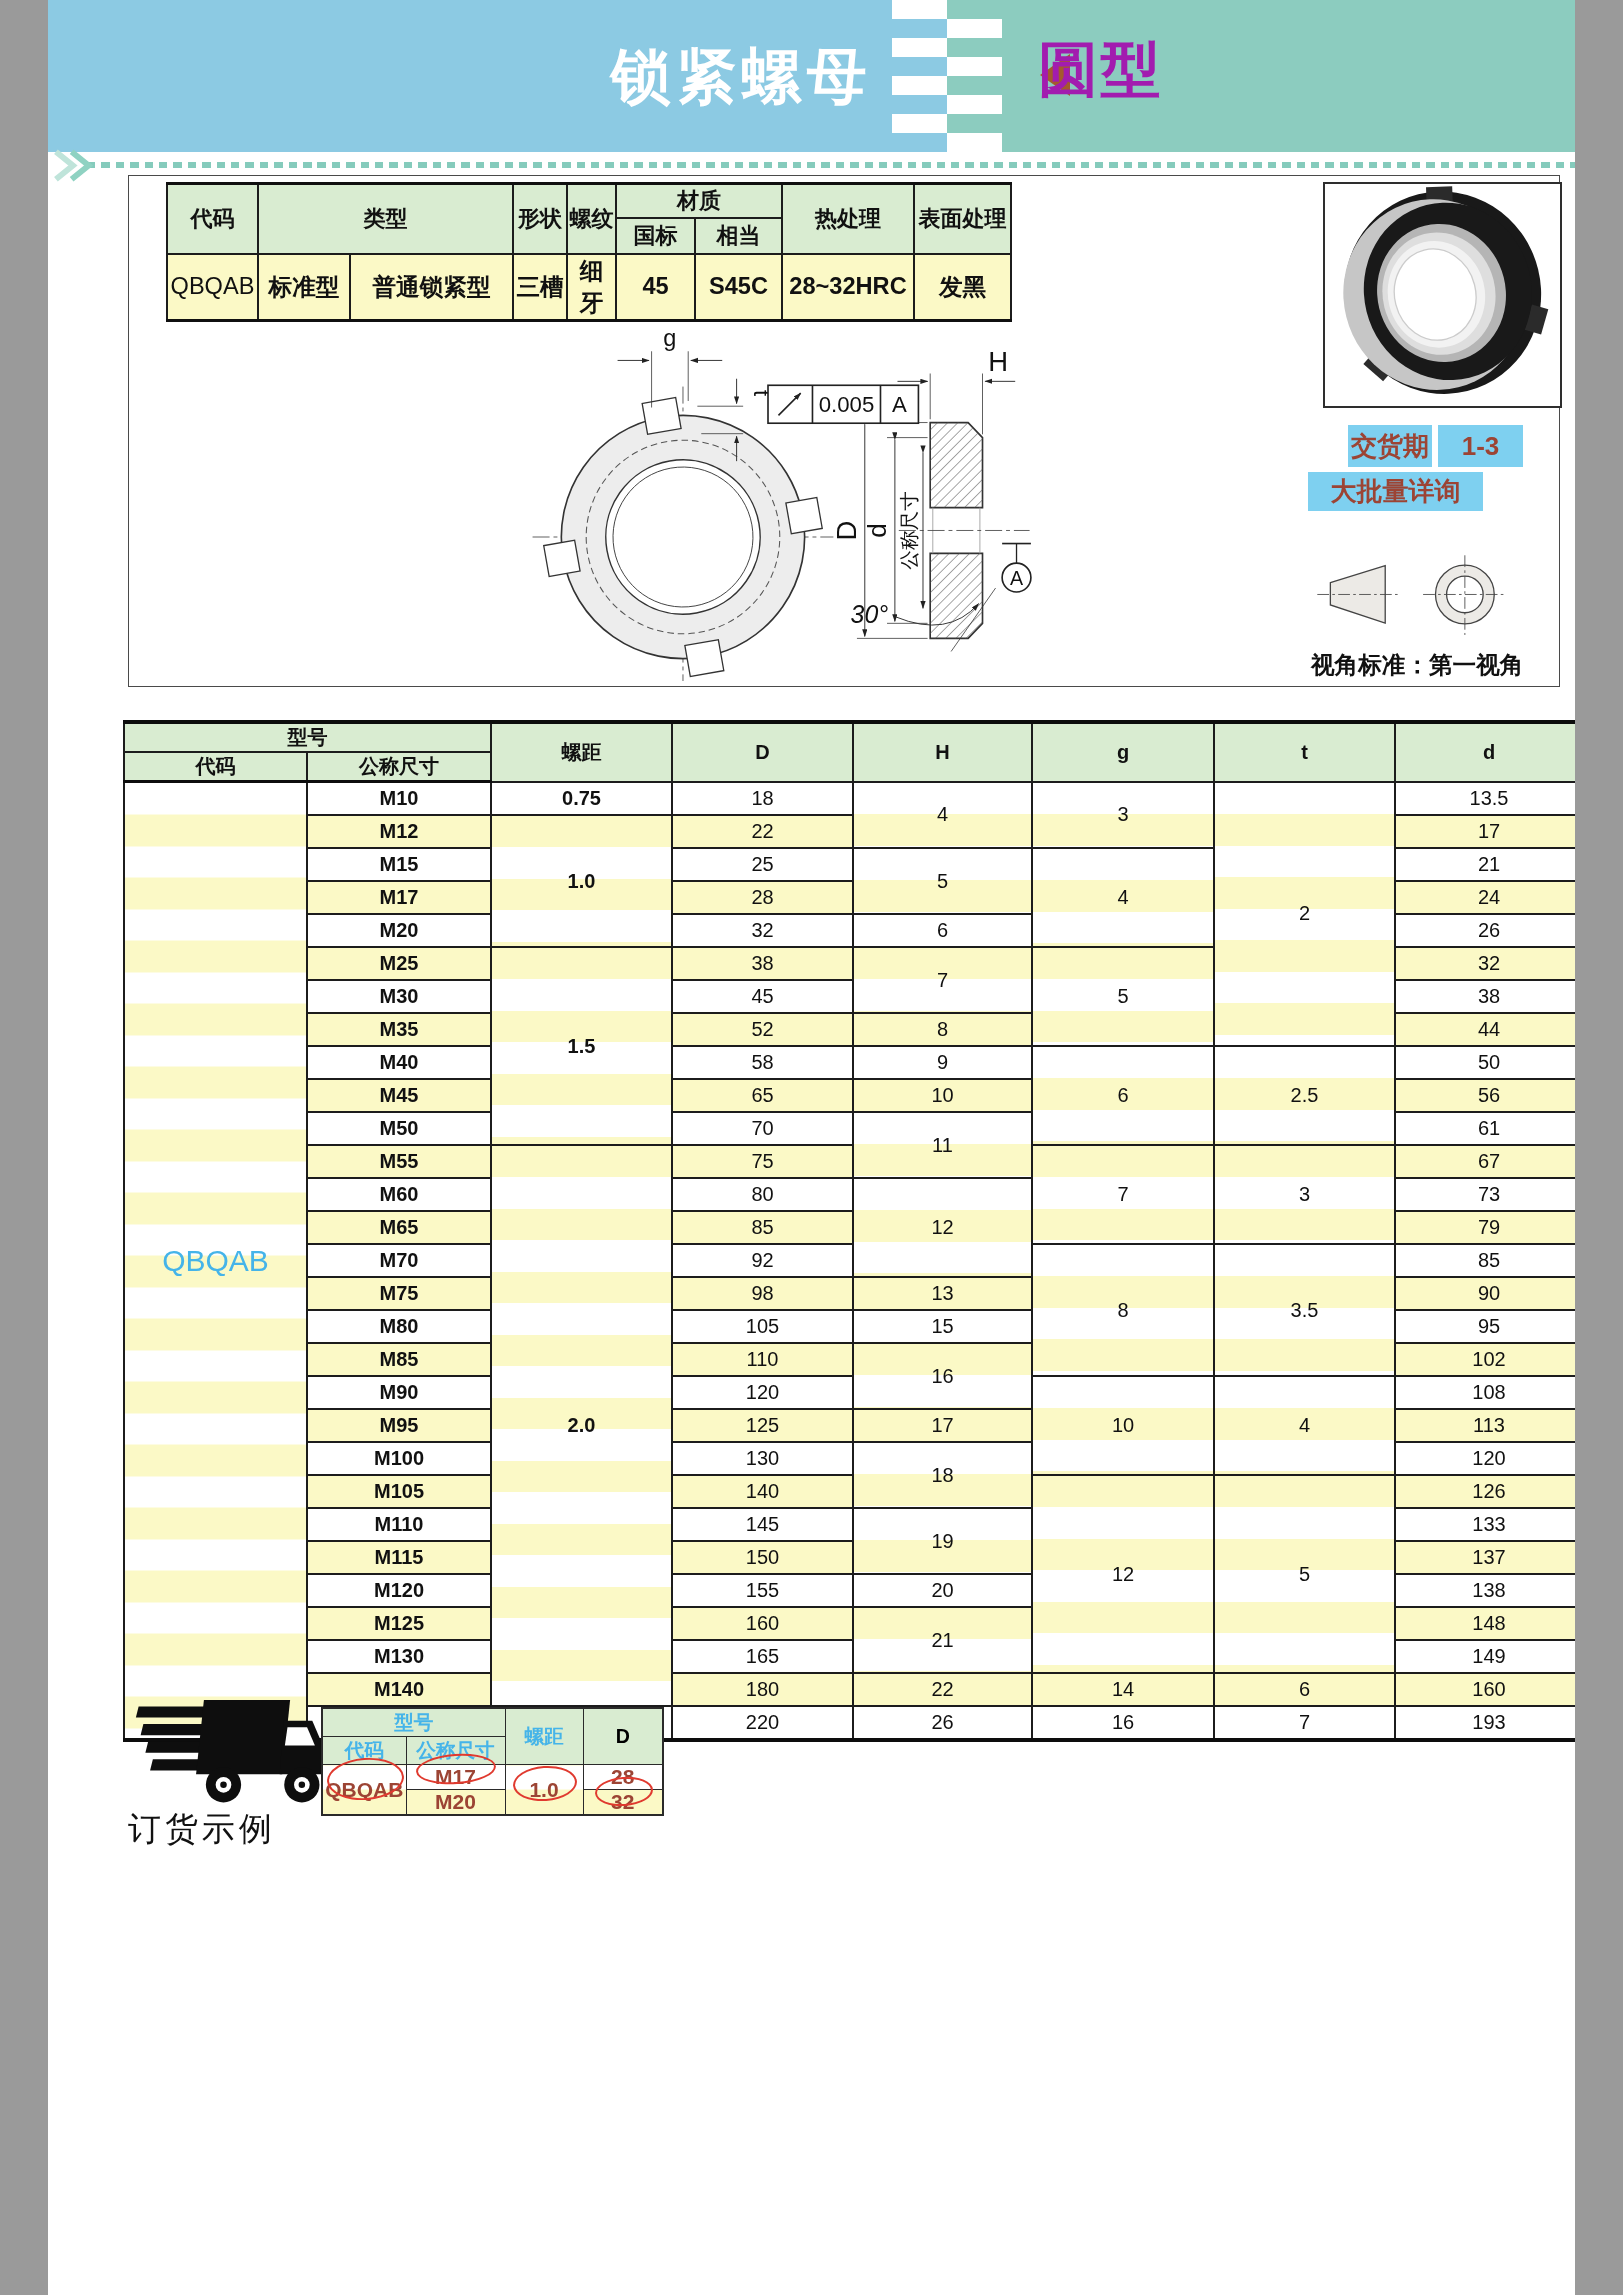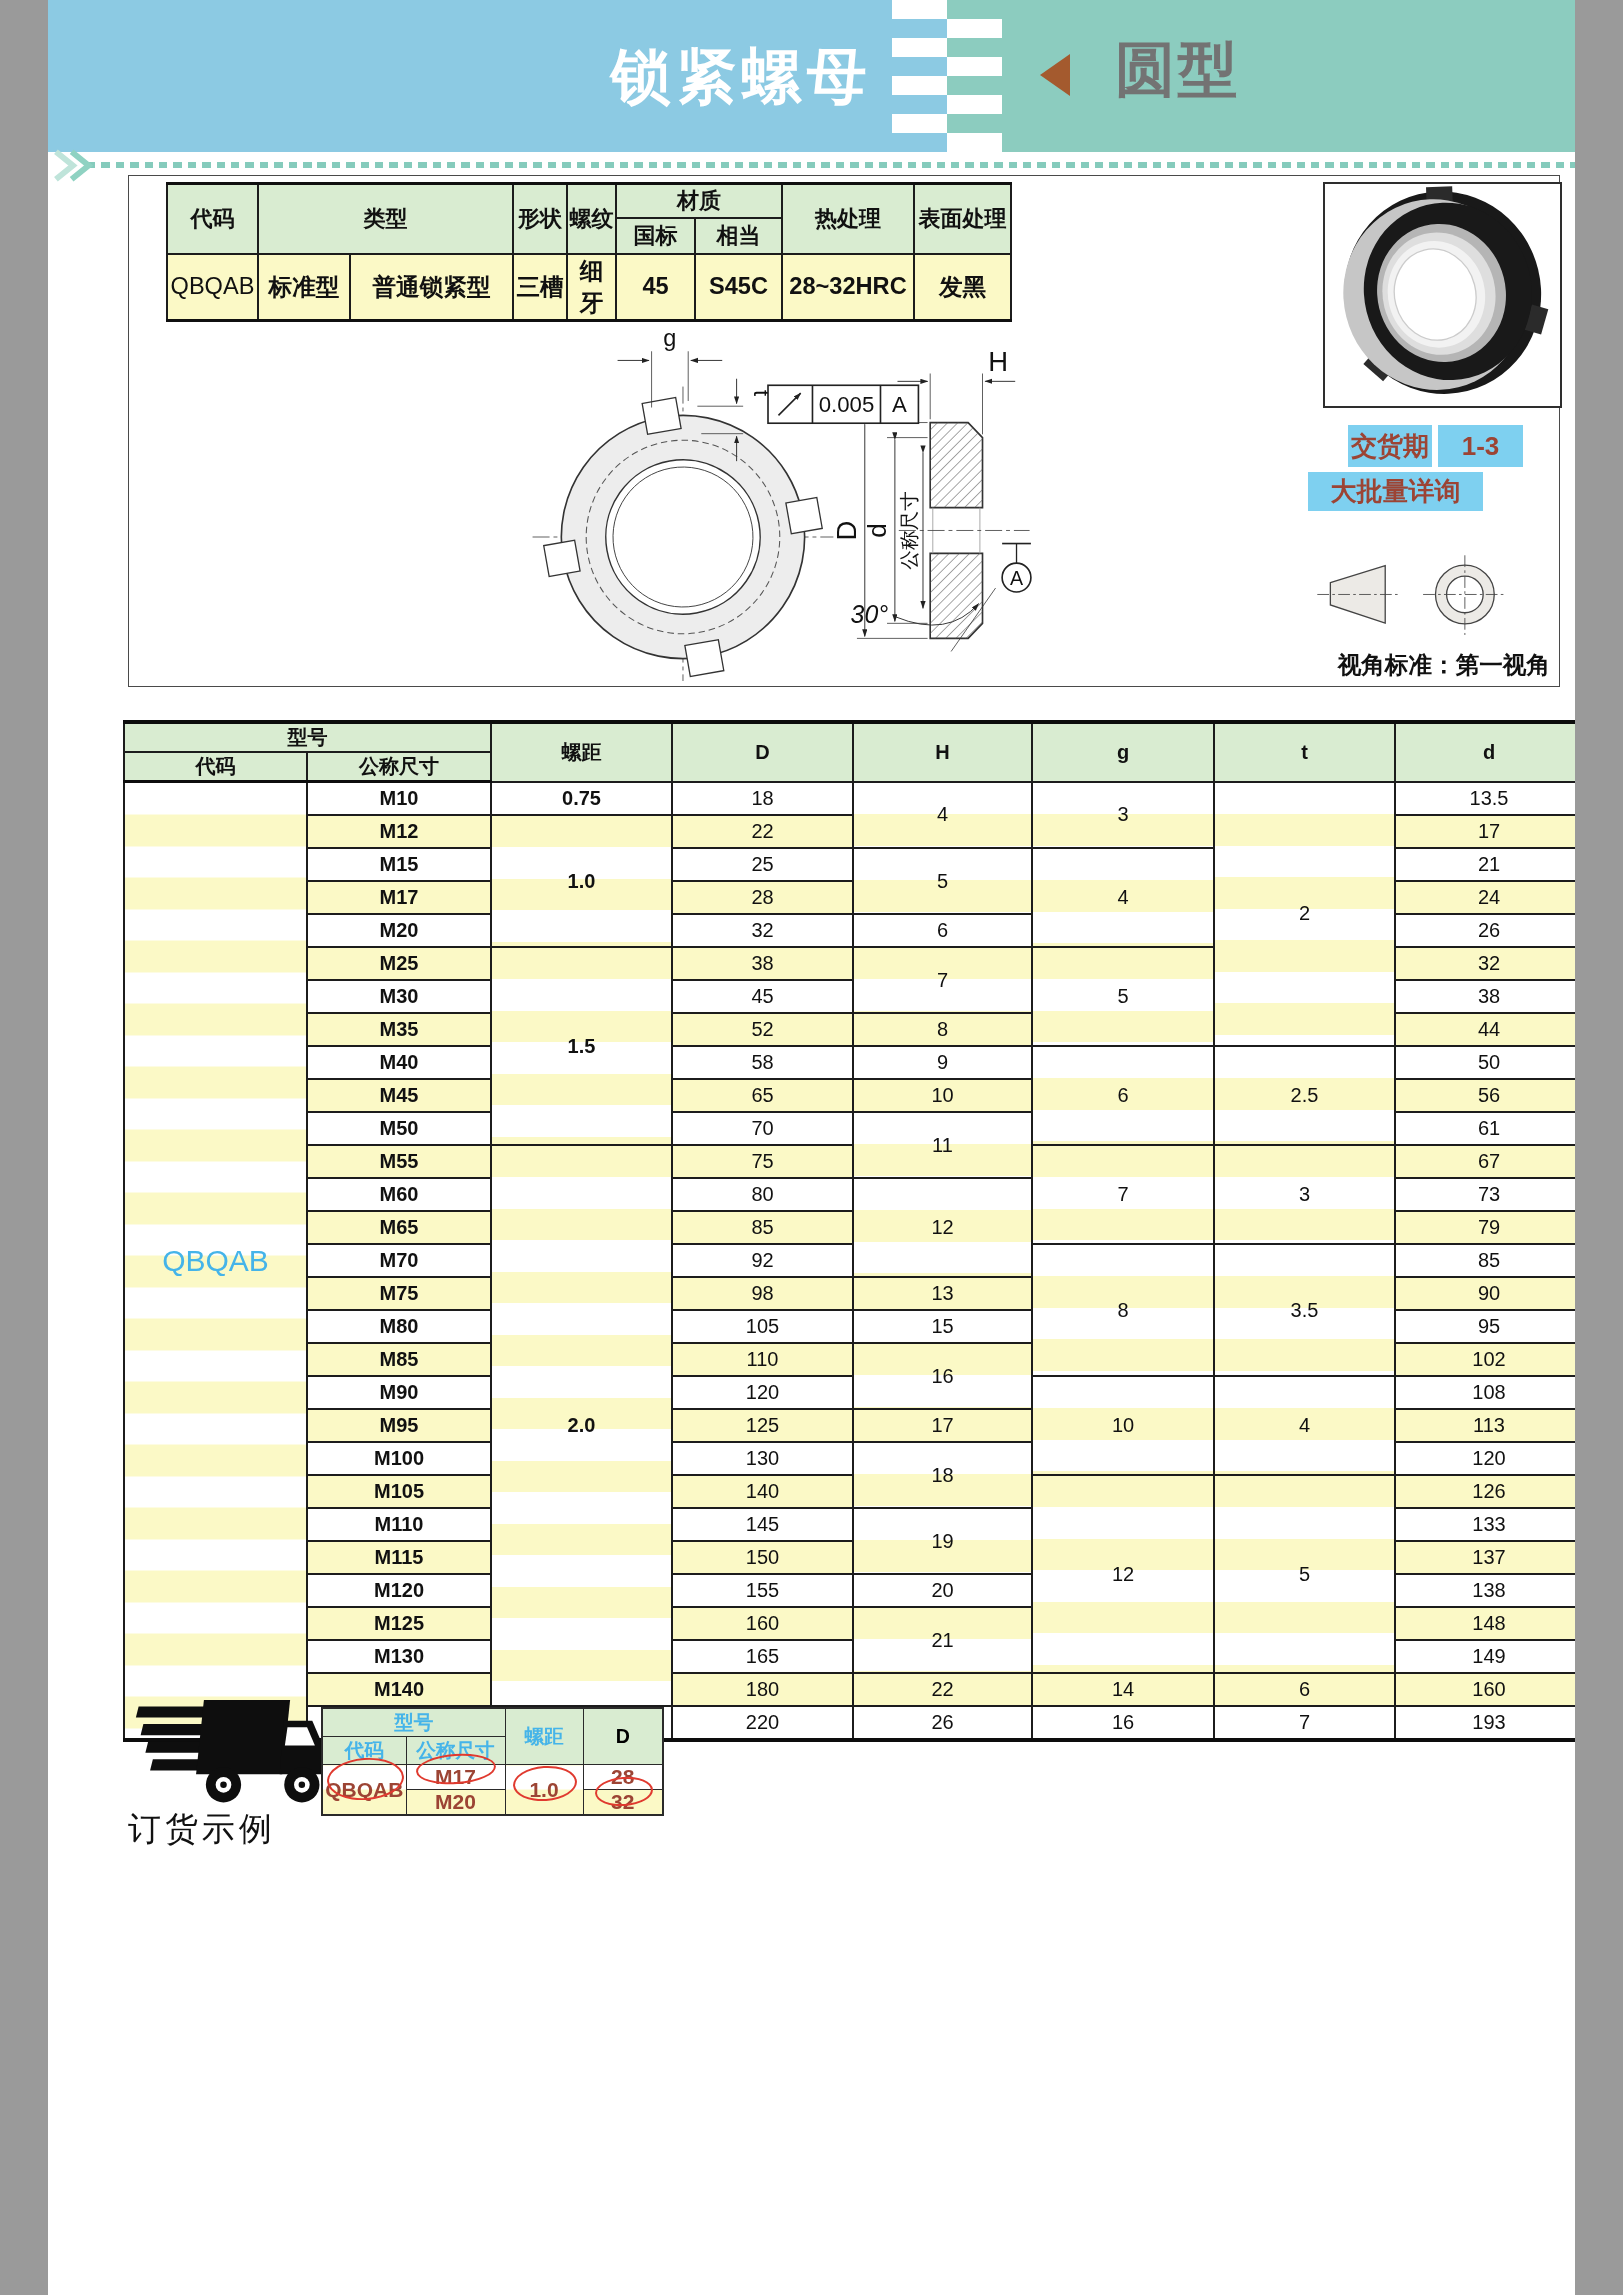--- a/index.html
+++ b/index.html
@@ -11,21 +11,21 @@
   .hdr-blue{left:0;top:0;width:844px;height:152px;background:#8ccae3;}
   .hdr-comb-l{left:844px;top:0;width:55px;height:152px;
       background:repeating-linear-gradient(180deg,#ffffff 0 19px,#8ccae3 19px 38px);}
   .hdr-comb-r{left:899px;top:0;width:55px;height:152px;
       background:repeating-linear-gradient(180deg,#8cccbf 0 19px,#ffffff 19px 38px);}
   .hdr-teal{left:954px;top:0;width:669px;height:152px;background:#8cccbf;}
   .page-title{left:543px;top:37px;width:301px;font-size:60px;font-weight:bold;color:#ffffff;
       letter-spacing:5.2px;text-align:center;}
   .cat-arrow{left:992px;top:54px;width:0;height:0;border-top:21px solid transparent;
       border-bottom:21px solid transparent;border-right:30px solid #a45a2e;}
-  .cat-title{left:1067px;top:30px;font-size:60px;font-weight:bold;color:#737373;letter-spacing:2.6px;}
+  .cat-title{left:990px;top:30px;font-size:60px;font-weight:bold;color:#a21caf;letter-spacing:2.6px;}
 
   
   .sep-dash{left:39px;top:162px;width:1544px;height:5.9px;
       background:repeating-linear-gradient(90deg,#85cbbc 0 8.5px,transparent 8.5px 14.4px);}
 
   
   .upper-box{left:80px;top:175px;width:1430px;height:510px;border:1.3px solid #4a4a4a;background:#fff;}
 
   
   table{border-collapse:collapse;table-layout:fixed;}
@@ -57,21 +57,21 @@
   
   .mini{left:273px;top:1707px;width:342px;border:2px solid #2a2a2a;}
   .mini th{background:#d9ecd1;border:1.3px solid #2a2a2a;font-size:19.6px;font-weight:600;}
   .mini td{border:1.3px solid #2a2a2a;font-size:21px;}
   .grad-wy{background:linear-gradient(180deg,#ffffff 0 50%,#fbf9c6 50% 100%);}
   .yel{background:#fbf9c6;}
   .red-ellipse{border:2px solid #e03a2f;border-radius:50%;}
 
   .order-code{left:275px;top:1803px;font-size:30px;color:#45b4e9;letter-spacing:0.7px;font-weight:600;}
   .order-label{left:80px;top:1807px;font-size:33px;font-weight:normal;color:#111;letter-spacing:3.9px;}
-  .view-caption{left:1263px;top:649px;width:239px;text-align:right;font-size:23.6px;font-weight:600;color:#111;}
+  .view-caption{left:1263px;top:649px;width:239px;text-align:left;font-size:23.6px;font-weight:600;color:#111;}
 
   .photo-box{left:1275px;top:182px;width:235px;height:222px;border:2px solid #2e2e2e;background:#fff;}
   svg text{font-family:"Liberation Sans","DejaVu Sans",sans-serif;}
 </style>
 </head>
 <body>
 
 <div id="page">
 
   <div class="abs hdr-blue"></div>

